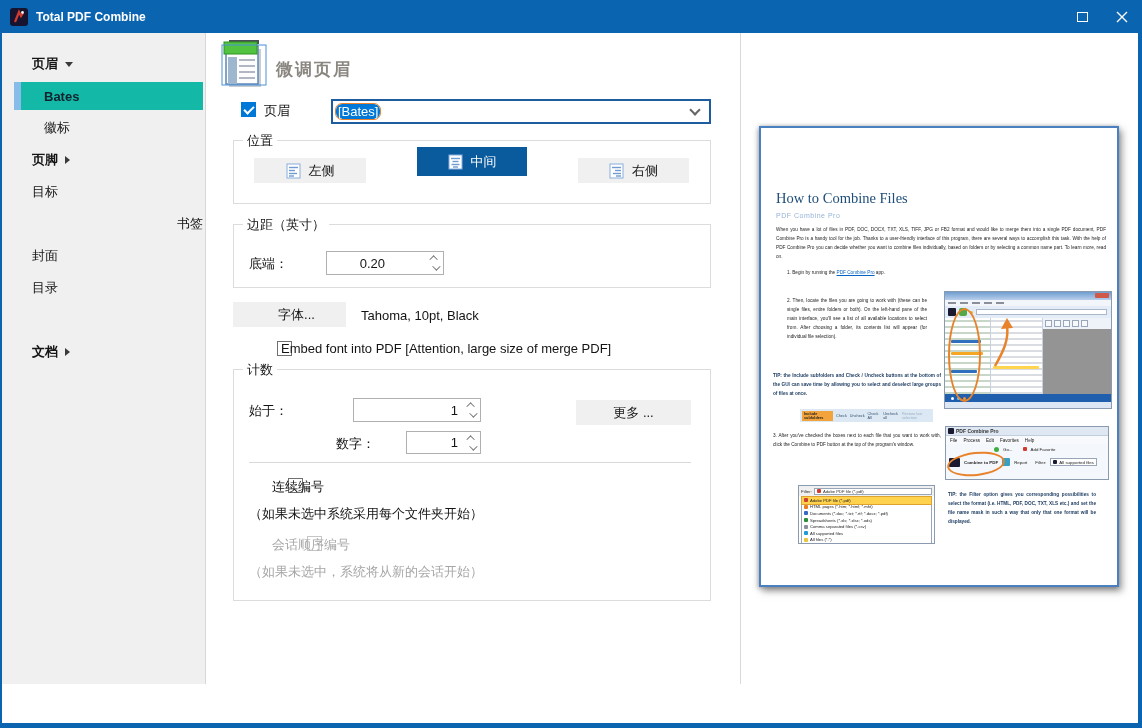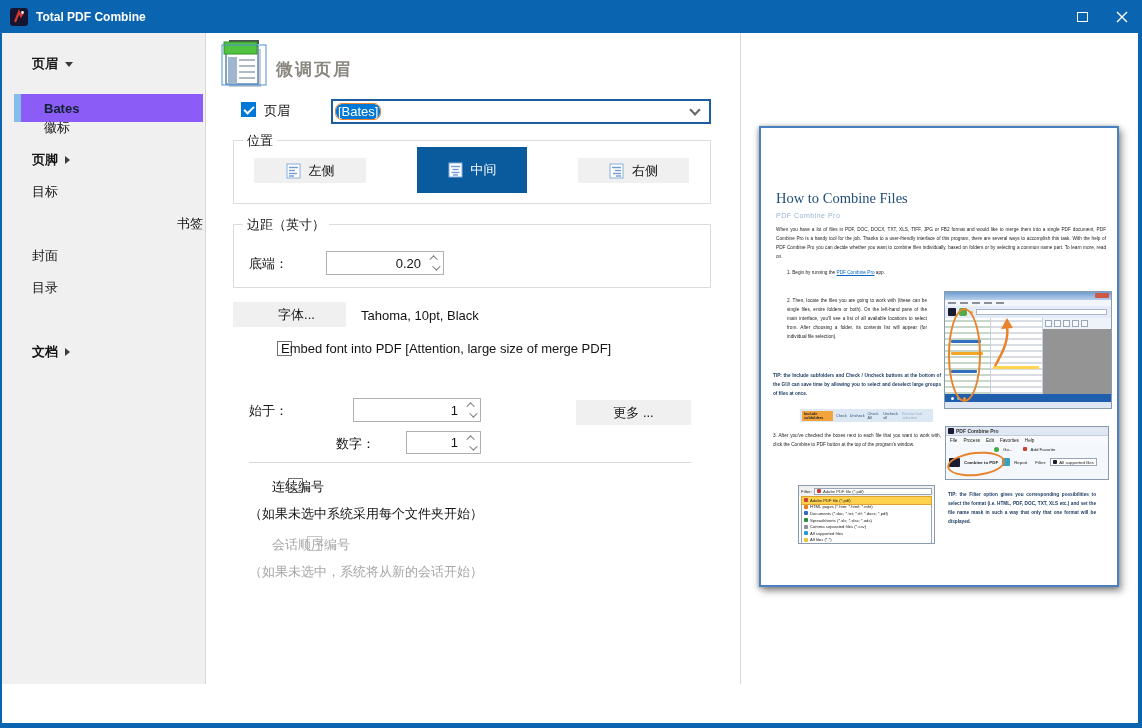--- a/index.html
+++ b/index.html
@@ -14,21 +14,21 @@
   .win-btn { width:40px; height:33px; display:flex; align-items:center; justify-content:center; cursor:default; }
   .max-glyph { width:11px; height:10px; border:1px solid #fff; display:block; }
   .edge { position:absolute; background:#0b64b0; }
 
   
   .sidebar { position:absolute; left:2px; top:33px; width:204px; height:651px; background:#f0f0f0; border-right:1px solid #d7d7d7; }
   .snav { position:absolute; left:12px; right:2px; display:flex; align-items:center; font-size:13px; color:#141414; cursor:default; }
   .snav.l1 { padding-left:18px; }
   .snav.l2 { padding-left:30px; }
   .snav.bold { font-weight:bold; }
-  .snav.selected { background:#8b5cf6; color:#10222e;margin-top:12px; }
+  .snav.selected { background:#14b8a6; color:#10222e; }
   .accent { position:absolute; left:0; top:0; bottom:0; width:7px; background:#85bce9; }
   .tri { display:inline-block; margin-left:7px; width:0; height:0; }
   .tri.down { border-left:4px solid transparent; border-right:4px solid transparent; border-top:5px solid #3a3a3a; }
   .tri.right { border-top:4px solid transparent; border-bottom:4px solid transparent; border-left:5px solid #3a3a3a; }
 
   
   .main { position:absolute; left:207px; top:33px; width:533px; height:651px; background:#fff; }
   .abs { position:absolute; }
   .page-title { font-size:17px; font-weight:bold; color:#8a8680; letter-spacing:2px; }
   .lbl { font-size:13px; color:#141414; }
@@ -214,21 +214,21 @@
         <rect x="1" y="1" width="13" height="14" fill="#fff" stroke="#88aede"></rect>
         <g stroke="#6f9bd1" stroke-width="1.4">
           <line x1="3" y1="4.5" x2="12" y2="4.5"></line>
             <line x1="3" y1="7.5" x2="9" y2="7.5"></line>
           <line x1="3" y1="10.5" x2="11" y2="10.5"></line>
             <line x1="3" y1="13" x2="8" y2="13"></line>
         </g>
       </svg>
       <span>左侧</span>
     </button>
-    <button class="posbtn sel" style="left:210px;top:114px;width:110px;height:46px;">
+    <button class="posbtn sel" style="left:210px;top:114px;width:110px;height:29px;">
       <svg width="15" height="16" viewBox="0 0 15 16">
         <rect x="1" y="1" width="13" height="14" fill="#fff" stroke="#88aede"></rect>
         <g stroke="#6f9bd1" stroke-width="1.4">
           <line x1="3" y1="4.5" x2="12" y2="4.5"></line>
             <line x1="4.5" y1="7.5" x2="10.5" y2="7.5"></line>
           <line x1="3.5" y1="10.5" x2="11.5" y2="10.5"></line>
             <line x1="5" y1="13" x2="10" y2="13"></line>
         </g>
       </svg>
       <span>中间</span>
@@ -244,35 +244,38 @@
         </g>
       </svg>
       <span>右侧</span>
     </button>
 
     
     <div class="grp" style="left:26px;top:191px;width:478px;height:64px;">
       <span class="grp-label">边距（英寸）</span>
     </div>
     <span class="abs lbl" style="left:42px;top:222px;">底端：</span>
-    <div class="spin" style="left:119px;top:218px;width:118px;height:24px;">
+    <div class="spin" style="left:119px;top:218px;width:118px;height:24px;gap:36px;">
       <span class="val">0.20</span>
       <span class="arrows">
         <span class="spc up"></span>
         <span class="spc dn"></span>
       </span>
     </div>
 
     
     <button class="graybtn" style="left:26px;top:269px;width:113px;height:25px;padding-left:14px;">字体...</button>
     <span class="abs lbl" style="left:154px;top:275px;">Tahoma, 10pt, Black</span>
     <span class="abs cb" style="left:51px;top:308px;"></span>
     <span class="abs lbl" style="left:74px;top:308px;">Embed font into PDF  [Attention, large size of merge PDF]</span>
 
     
+    <div class="grp" style="left:26px;top:336px;width:478px;height:232px;">
+      <span class="grp-label">计数</span>
+    </div>
     <span class="abs lbl" style="left:42px;top:369px;">始于：</span>
     <div class="spin" style="left:146px;top:365px;width:128px;height:24px;">
       <span class="val">1</span>
       <span class="arrows">
         <span class="spc up"></span>
         <span class="spc dn"></span>
       </span>
     </div>
     <button class="graybtn" style="left:369px;top:367px;width:115px;height:25px;">更多 ...</button>
     <span class="abs lbl" style="left:129px;top:402px;">数字：</span>

